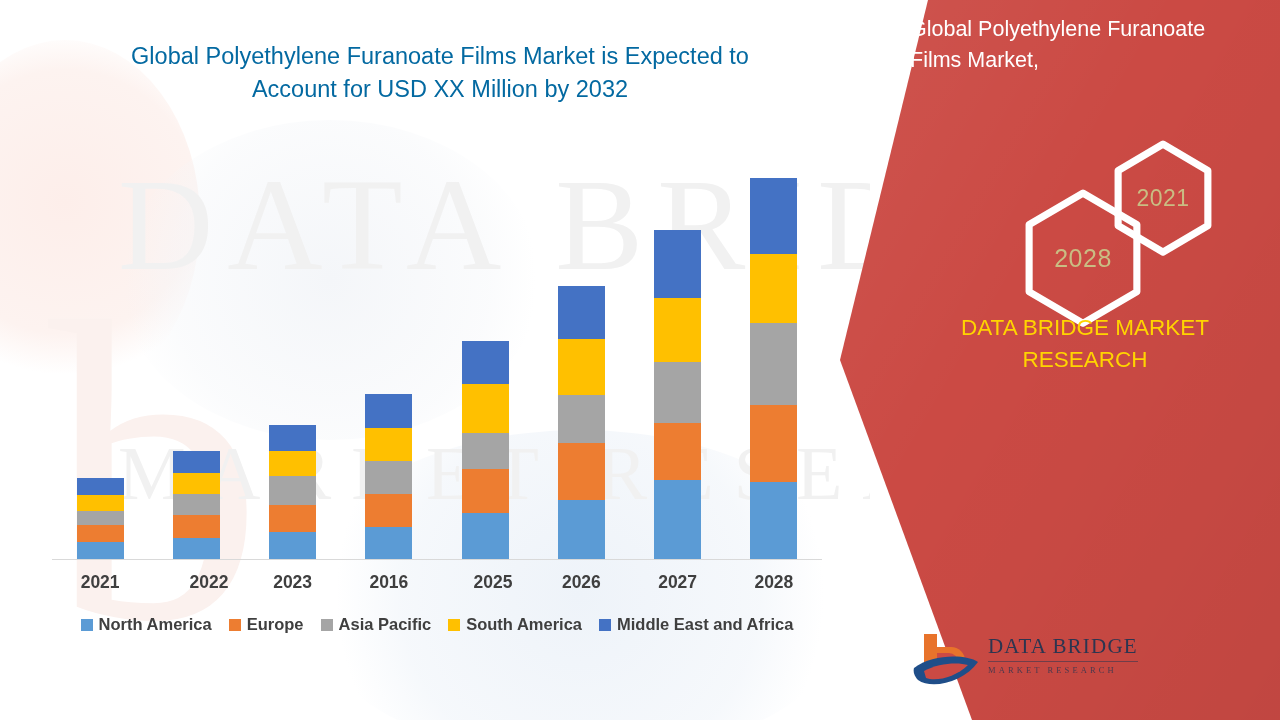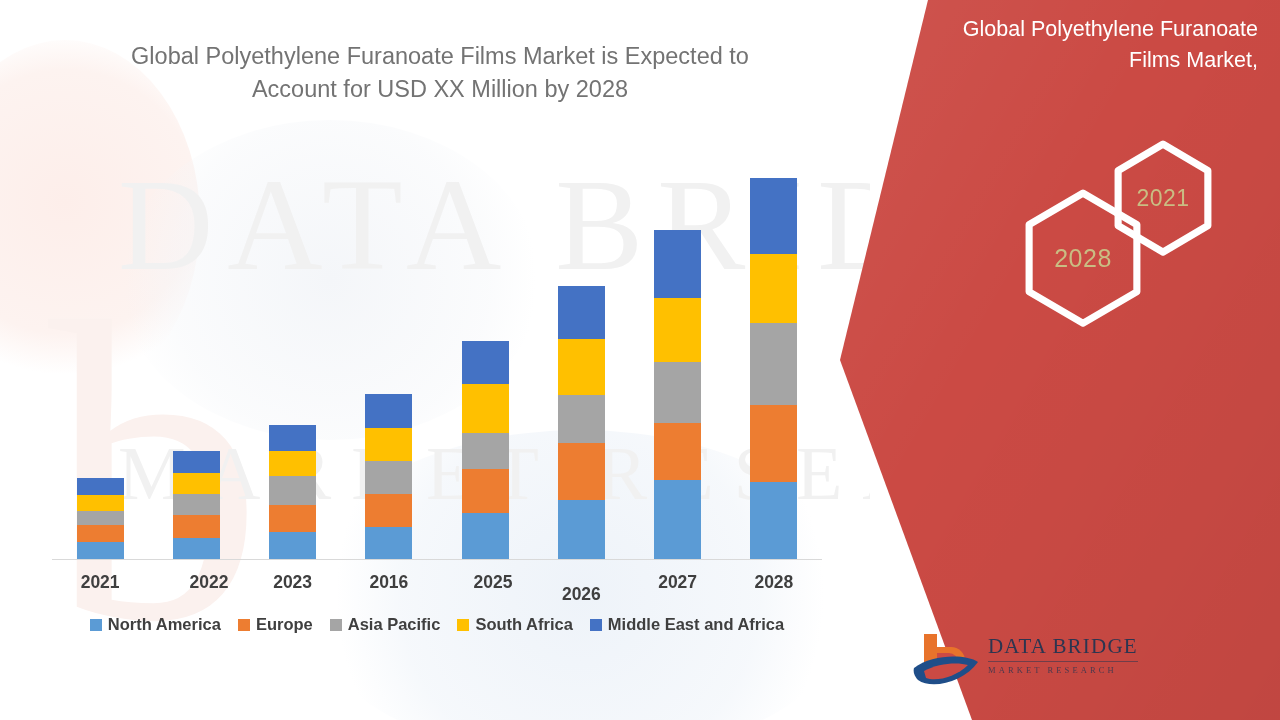--- a/index.html
+++ b/index.html
@@ -72,21 +72,21 @@
   .red-panel .sheen {
     position: absolute; inset: 0;
     background: linear-gradient(120deg, rgba(255,255,255,0.06) 0%, rgba(255,255,255,0.0) 40%, rgba(0,0,0,0.05) 100%);
   }
 
   .panel-title {
     position: absolute;
     right: 0; top: 14px;
     width: 440px;
     padding: 0 22px 0 70px;
-    text-align: right;
+    text-align: left;
     color: #ffffff;
     font-size: 21.5px;
     line-height: 1.45;
     font-weight: 400;
   }
   .panel-title .ln { display: block; }
 
   
   .hex-area { position: absolute; right: 60px; top: 140px; width: 260px; height: 165px; }
   .hex {
@@ -131,21 +131,21 @@
     color: #2c3550; opacity: .8;
     white-space: nowrap;
   }
 
   
   .chart-title {
     position: absolute;
     left: 60px; top: 40px;
     width: 760px;
     text-align: center;
-    color: #737373;
+    color: #0369a1;
     font-size: 23.5px;
     line-height: 1.42;
     font-weight: 400;
   }
   .chart-title .ln { display: block; }
 
   .plot {
     position: absolute;
     left: 52px; top: 150px;
     width: 770px; height: 410px;
@@ -207,21 +207,21 @@
   <div class="bg-blob blob-blue"></div>
 
   <div class="watermark-wrap">
     <div class="wm-b">b</div>
     <div class="wm-text wm-top">DATA BRIDGE</div>
     <div class="wm-text wm-bottom">MARKET RESEARCH</div>
   </div>
 
   <div class="chart-title">
     <span class="ln">Global Polyethylene Furanoate Films Market is Expected to</span>
-    <span class="ln">Account for USD XX Million by 2028</span>
+    <span class="ln">Account for USD XX Million by 2032</span>
   </div>
 
   <div class="plot" id="plot">
     <div class="axis-line"></div>
   <div class="bar-col" style="left: 24.625px;">
         <div class="seg" title="Middle East and Africa 2021: 16" style="height: 16.36px; background: rgb(68, 114, 196);"></div>
         <div class="seg" title="South America 2021: 16" style="height: 16.36px; background: rgb(255, 192, 0);"></div>
         <div class="seg" title="Asia Pacific 2021: 14" style="height: 14.315px; background: rgb(165, 165, 165);"></div>
         <div class="seg" title="Europe 2021: 16" style="height: 16.36px; background: rgb(237, 125, 49);"></div>
         <div class="seg" title="North America 2021: 17" style="height: 17.3825px; background: rgb(91, 155, 213);"></div>
@@ -276,41 +276,41 @@
         <div class="seg" title="North America 2028: 75" style="height: 76.6875px; background: rgb(91, 155, 213);"></div>
       </div>
     </div>
 
   <div class="xticks" id="xticks">
       <div class="xtick" style="left: 8.125px;">2021</div>
       <div class="xtick" style="left: 117px;">2022</div>
       <div class="xtick" style="left: 200.625px;">2023</div>
       <div class="xtick" style="left: 296.875px;">2016</div>
       <div class="xtick" style="left: 401px;">2025</div>
-      <div class="xtick" style="left: 489.375px; margin-top: 12px;">2026</div>
+      <div class="xtick" style="left: 489.375px;">2026</div>
       <div class="xtick" style="left: 585.625px;">2027</div>
       <div class="xtick" style="left: 681.875px;">2028</div>
     </div>
 
   <div class="legend" id="legend">
       <div class="legend-item">
         <span class="legend-swatch" style="background: rgb(91, 155, 213);"></span>
         <span class="legend-label">North America</span>
       </div>
       <div class="legend-item">
         <span class="legend-swatch" style="background: rgb(237, 125, 49);"></span>
         <span class="legend-label">Europe</span>
       </div>
       <div class="legend-item">
         <span class="legend-swatch" style="background: rgb(165, 165, 165);"></span>
         <span class="legend-label">Asia Pacific</span>
       </div>
       <div class="legend-item">
         <span class="legend-swatch" style="background: rgb(255, 192, 0);"></span>
-        <span class="legend-label">South Africa</span>
+        <span class="legend-label">South America</span>
       </div>
       <div class="legend-item">
         <span class="legend-swatch" style="background: rgb(68, 114, 196);"></span>
         <span class="legend-label">Middle East and Africa</span>
       </div>
     </div>
 
   <div class="red-panel">
     <div class="sheen"></div>
   </div>
@@ -328,20 +328,24 @@
       <span>2021</span>
     </div>
     <div class="hex hex-2028">
       <svg viewBox="0 0 120 138" preserveAspectRatio="none">
         <polygon points="60,5 113,36 113,102 60,133 7,102 7,36" fill="none" stroke="#ffffff" stroke-width="7" stroke-linejoin="round"></polygon>
       </svg>
       <span>2028</span>
     </div>
   </div>
 
+  <div class="brand-text">
+    <span class="ln">DATA BRIDGE MARKET</span>
+    <span class="ln">RESEARCH</span>
+  </div>
 
   <div class="logo">
     <svg class="logo-mark" viewBox="0 0 72 62">
       <path d="M14 4 h13 v34 a10 10 0 0 1 -10 10 h-3 z" fill="#E8732B"></path>
       <path d="M27 17 h14 a14 14 0 0 1 0 28 h-14 z" fill="#E8732B"></path>
       <path d="M27 23 h12 a9 9 0 0 1 0 18 h-12 z" fill="#cb4a44"></path>
       <path d="M4 38 C 22 24, 56 24, 68 32 C 54 52, 22 60, 8 50 C 4 46, 3 41, 4 38 Z" fill="#1F4E89"></path>
       <path d="M14 41 C 28 33, 48 32, 58 35 C 46 47, 26 52, 16 48 Z" fill="#cb4a44"></path>
     </svg>
     <div class="logo-words">

